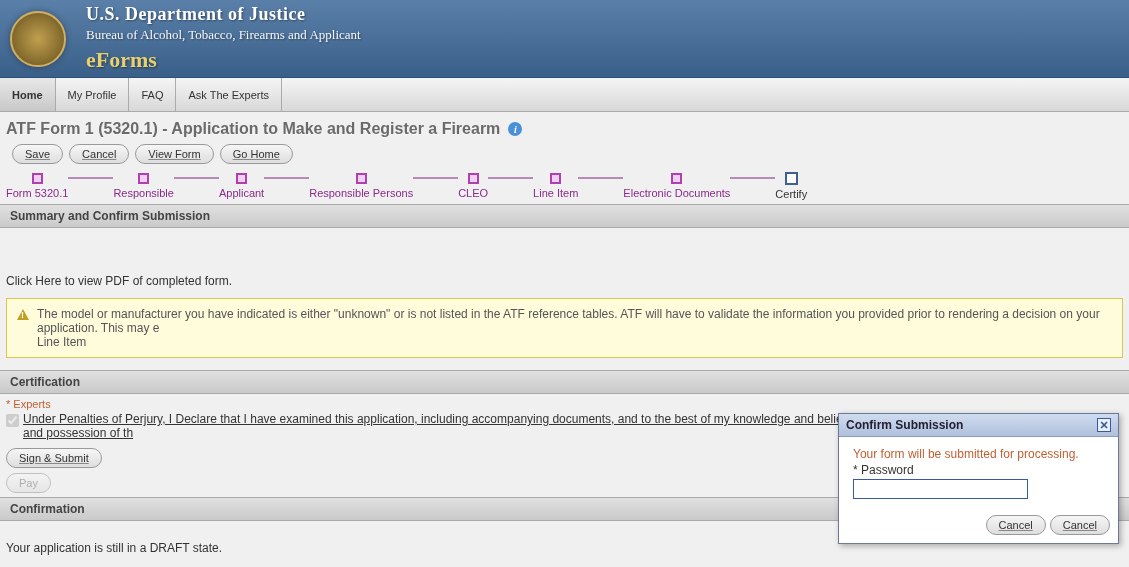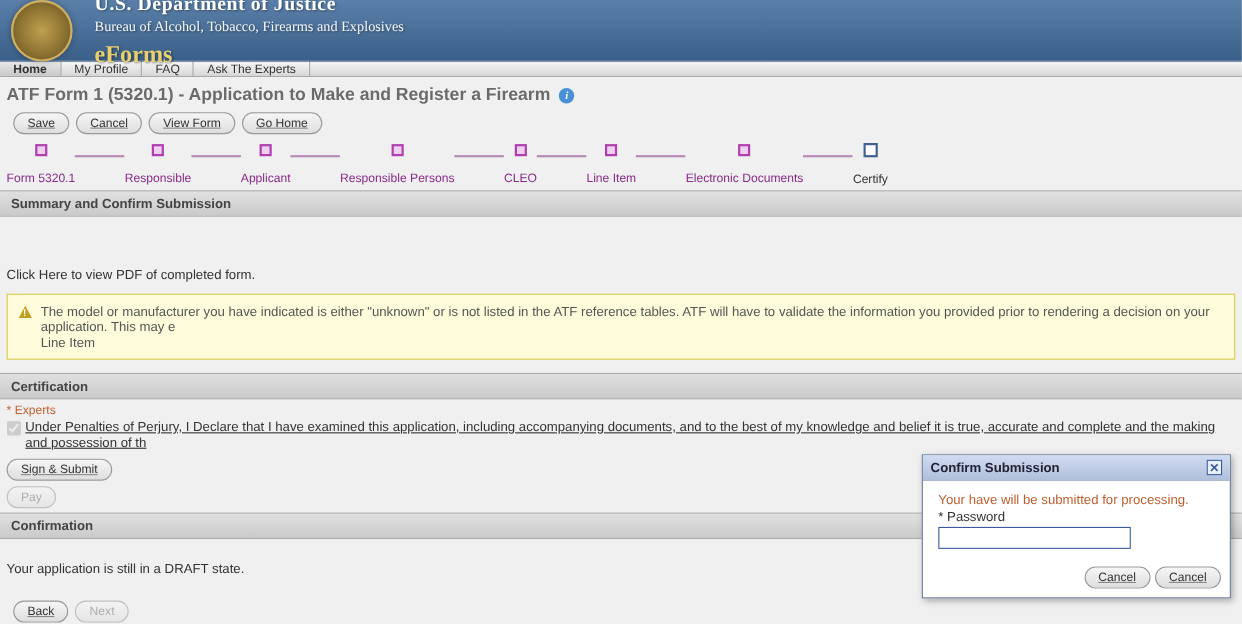--- a/index.html
+++ b/index.html
@@ -1,50 +1,50 @@
 <!DOCTYPE html>
 <html><head>
 <meta charset="utf-8">
 <style>
 * { box-sizing: border-box; margin: 0; padding: 0; }
 body { font-family: Arial, Helvetica, sans-serif; font-size: 12px; color: #333; background: #f0f0f0; width: 1129px; height: 567px; overflow: hidden; position: relative; }
 
 .header-band {
-  height: 56px;
+  height: 78px;
   background: linear-gradient(to bottom, #5a7fa8 0%, #4a6f98 50%, #3a5f88 100%);
   display: flex;
   align-items: center;
   padding-left: 10px;
   border-bottom: 1px solid #2a4f78;
   position: relative;
 }
 .seal { width: 56px; height: 56px; border-radius: 50%; background: radial-gradient(circle, #c0a050 0%, #8a7030 60%, #5a4a20 100%); border: 2px solid #d0b060; margin-right: 20px; box-shadow: 0 0 6px rgba(0,0,0,0.3); flex-shrink: 0; }
 .header-text { color: #fff; text-shadow: 1px 1px 2px rgba(0,0,0,0.4); }
 .dept-title { font-family: Georgia, serif; font-size: 18px; font-weight: bold; letter-spacing: 0.5px; }
 .bureau { font-family: Georgia, serif; font-size: 13px; opacity: 0.95; margin-top: 2px; }
 .brand { font-family: Georgia, serif; font-size: 22px; color: #e8d070; margin-top: 4px; font-weight: bold; }
 
-.tabs { display: flex; height: 14px; background: linear-gradient(to bottom, #f5f5f5, #d8d8d8); border-bottom: 1px solid #aaa; }
+.tabs { display: flex; height: 34px; background: linear-gradient(to bottom, #f5f5f5, #d8d8d8); border-bottom: 1px solid #aaa; }
 .tab { padding: 3px 12px; border-right: 1px solid #aaa; font-size: 11px; color: #333; cursor: pointer; display: flex; align-items: center; }
 .tab.active { background: linear-gradient(to bottom, #e8e8e8, #c8c8c8); font-weight: bold; }
 
 .page-title-row { display: flex; align-items: center; padding: 8px 6px 4px 6px; }
 .page-title { color: #6a6a6a; font-size: 16px; font-weight: bold; text-shadow: 0 1px 0 rgba(255,255,255,0.5); }
 .info-icon { width: 14px; height: 14px; border-radius: 50%; background: #4a90d9; color: #fff; display: inline-flex; align-items: center; justify-content: center; font-size: 10px; font-family: Georgia, serif; font-style: italic; font-weight: bold; margin-left: 8px; }
 
 .toolbar { display: flex; gap: 6px; padding: 2px 12px 8px 12px; }
 .btn { background: linear-gradient(to bottom, #f6f6f6, #dedede); border: 1px solid #999; border-radius: 10px; padding: 3px 12px; font-size: 11px; color: #333; cursor: pointer; text-decoration: underline; text-decoration-color: #888; }
 .btn.disabled { opacity: 0.55; cursor: default; color: #777; text-decoration: none; }
 
 .wizard { display: flex; align-items: center; padding: 0 6px 4px 6px; gap: 0; }
 .wiz-step { display: flex; flex-direction: column; align-items: center; font-size: 11px; }
 .wiz-box { width: 11px; height: 11px; border: 2px solid #b040b0; background: #f0d0f0; margin-bottom: 2px; }
 .wiz-box.current { border: 2px solid #406090; background: #fff; width: 13px; height: 13px; }
 .wiz-line { height: 2px; background: #b68cb6; width: 45px; margin-top: -16px; }
-.wiz-label { color: #8a2a8a; cursor: pointer; margin-top: 12px; white-space: nowrap; }
+.wiz-label { color: #8a2a8a; cursor: pointer; margin-top: 1px; white-space: nowrap; }
 .wiz-label.current { color: #333; }
 
 .section-head { background: linear-gradient(to bottom, #e0e0e0, #cacaca); border: 1px solid #aaa; border-left: none; border-right: none; padding: 4px 10px; font-size: 12px; font-weight: bold; color: #444; }
 .section-body { padding: 4px 6px; }
 .link-text { color: #333; padding: 2px 0 6px 0; margin-top: 40px; }
 
 .warning-box { background: #fffcdc; border: 1px solid #d8c850; margin: 4px 0 8px 0; padding: 8px 10px; display: flex; align-items: flex-start; gap: 8px; color: #555; }
 .warn-icon { width: 0; height: 0; border-left: 6px solid transparent; border-right: 6px solid transparent; border-bottom: 11px solid #c0a020; position: relative; margin-top: 2px; flex-shrink: 0; }
 .warn-icon::after { content: '!'; position: absolute; left: -2px; top: 1px; color: #fff; font-size: 9px; font-weight: bold; }
 
@@ -63,21 +63,21 @@
 .dialog-input { width: 175px; border: 1px solid #3a5aa0; padding: 2px 3px; margin-top: 2px; font-size: 12px; }
 .dialog-actions { display: flex; justify-content: flex-end; gap: 4px; padding: 6px 8px 8px 8px; }
 </style>
 </head>
 <body>
 
 <div class="header-band">
   <div class="seal"></div>
   <div class="header-text">
     <div class="dept-title">U.S. Department of Justice</div>
-    <div class="bureau">Bureau of Alcohol, Tobacco, Firearms and Explosives</div>
+    <div class="bureau">Bureau of Alcohol, Tobacco, Firearms and Applicant</div>
     <div class="brand">eForms</div>
   </div>
 </div>
 
 <div class="tabs">
   <div class="tab active">Home</div>
   <div class="tab">My Profile</div>
   <div class="tab">FAQ</div>
   <div class="tab">Ask The Experts</div>
 </div>
@@ -165,21 +165,21 @@
   <button class="btn">Back</button>
   <button class="btn disabled">Next</button>
 </div>
 
 <div class="dialog">
   <div class="dialog-title">
     <span>Confirm Submission</span>
     <span class="dialog-close">✕</span>
   </div>
   <div class="dialog-body">
-    <div class="dialog-msg">Your have will be submitted for processing.</div>
+    <div class="dialog-msg">Your form will be submitted for processing.</div>
     <div class="dialog-lbl">* Password</div>
     <input type="password" class="dialog-input" style="">
   </div>
   <div class="dialog-actions">
     <button class="btn">Cancel</button>
     <button class="btn">Cancel</button>
   </div>
 </div>
 
 </body></html>

